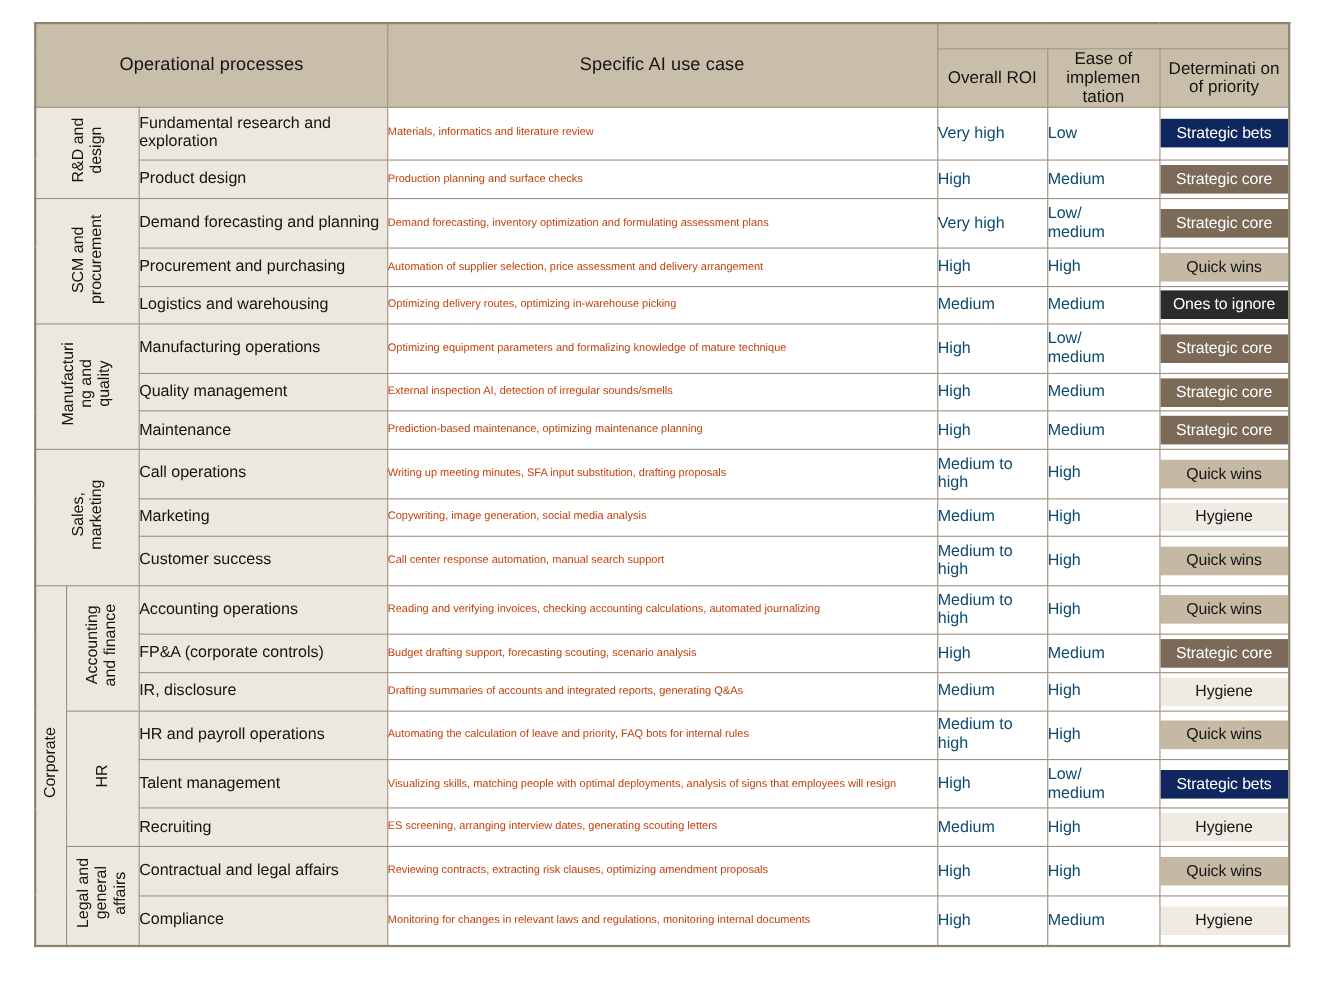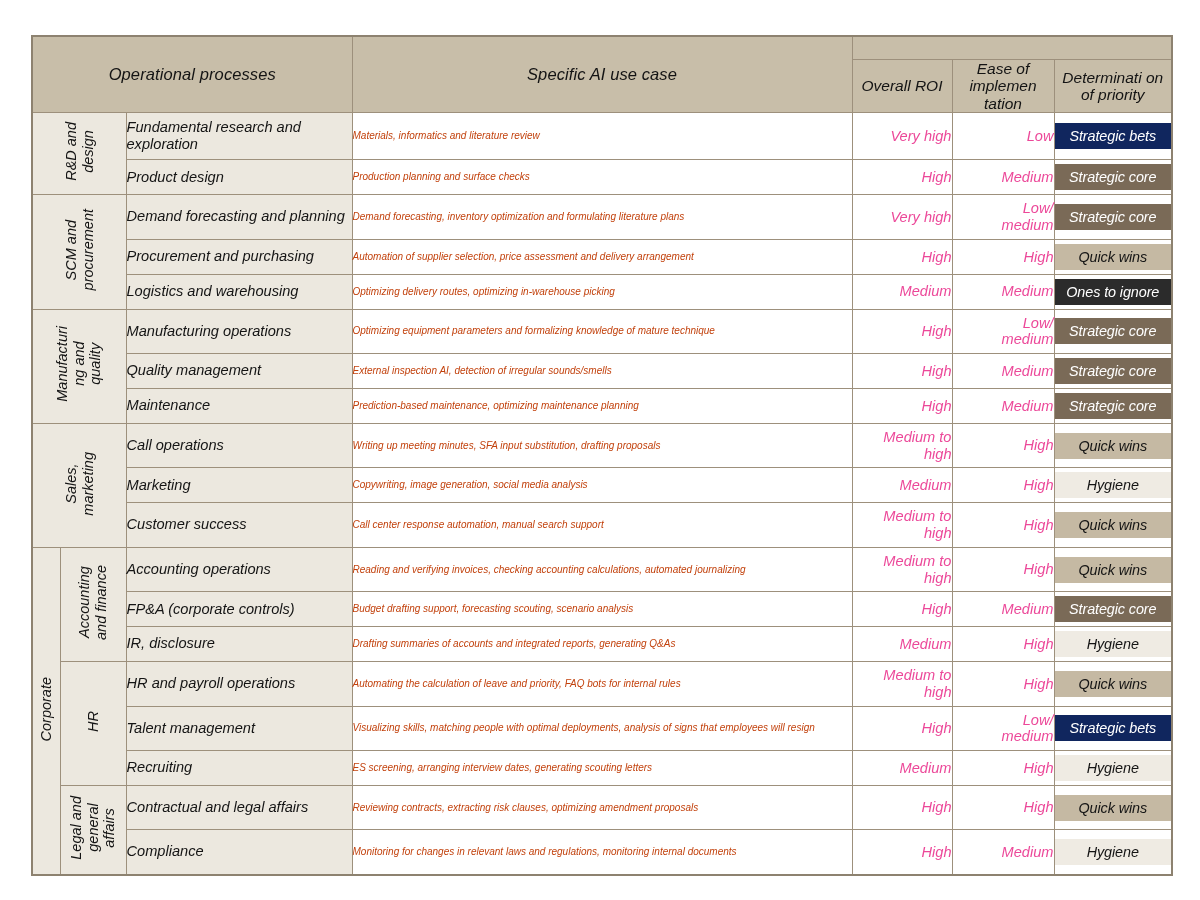--- a/index.html
+++ b/index.html
@@ -11,25 +11,24 @@
     width: 1200px;
     height: 900px;
     font-family: "Liberation Sans", sans-serif;
     color: #1a1a1a;
     -webkit-font-smoothing: antialiased;
   }
 
   #table-wrap {
     position: absolute;
     left: 31px;
-    top: 35px;
+    top: 20px;
     width: 1140px;
     height: 747px;
     box-sizing: border-box;
-    font-style: italic;
   }
 
   table.matrix {
     border-collapse: collapse;
     table-layout: fixed;
     width: 1140px;
     height: 841px;
     border: 2px solid #8d8270;
   }
 
@@ -96,24 +95,24 @@
     font-size: 10px;
     line-height: 1.22;
     padding: 5px 9px 5px 9px;
     color: #c2410c;
     margin-top: 12px;
   }
 
   
   .val {
     background: #ffffff;
-    text-align: right;
+    text-align: left;
     font-size: 14.6px;
     line-height: 1.15;
-    color: #ec4899;
+    color: #0c4a6e;
     white-space: pre-line;
     padding: 3px 2px;
   }
 
   
   .prio {
     background: #ffffff;
     padding: 3px 4px;
     text-align: center;
     margin-left: 40px;
@@ -186,21 +185,21 @@
           <td class="val">High</td>
           <td class="val">Medium</td>
           <td class="prio">
             <span class="badge core">Strategic core</span>
           </td>
         </tr>
         <tr class="grp-top">
           <td class="vgroup grp-top" colspan="2" rowspan="3"><span class="rot">SCM and
 procurement</span></td>
           <td class="proc">Demand forecasting and planning</td>
-          <td class="usecase">Demand forecasting, inventory optimization and formulating literature plans</td>
+          <td class="usecase">Demand forecasting, inventory optimization and formulating assessment plans</td>
           <td class="val">Very high</td>
           <td class="val">Low/
 medium</td>
           <td class="prio">
             <span class="badge core">Strategic core</span>
           </td>
         </tr>
         <tr>
           <td class="proc">Procurement and purchasing</td>
           <td class="usecase">Automation of supplier selection, price assessment and delivery arrangement</td>

